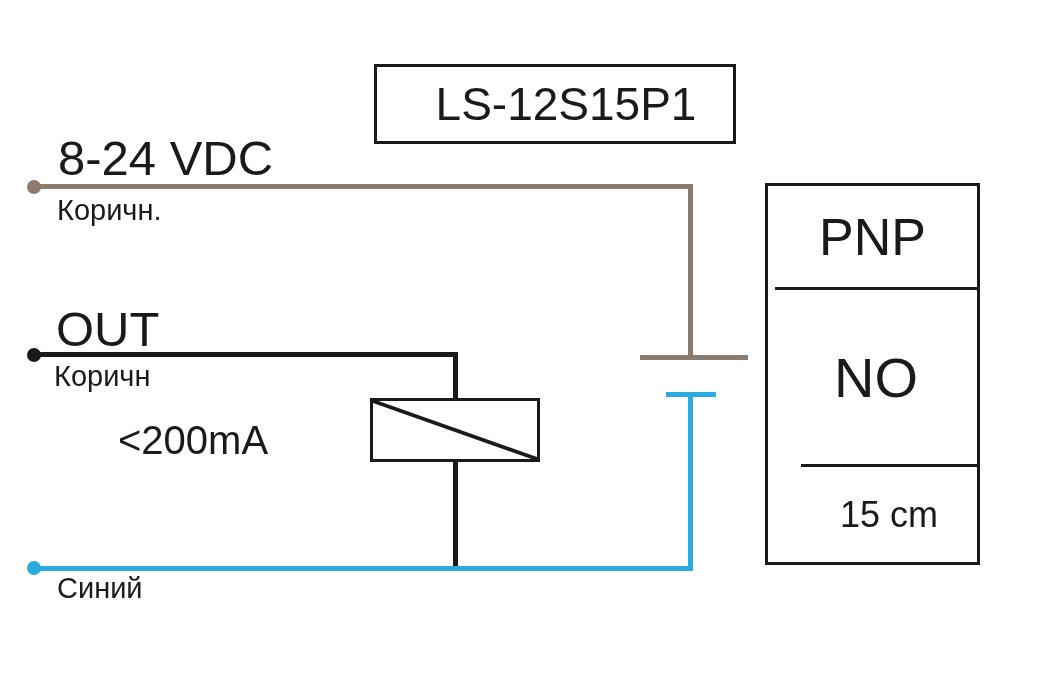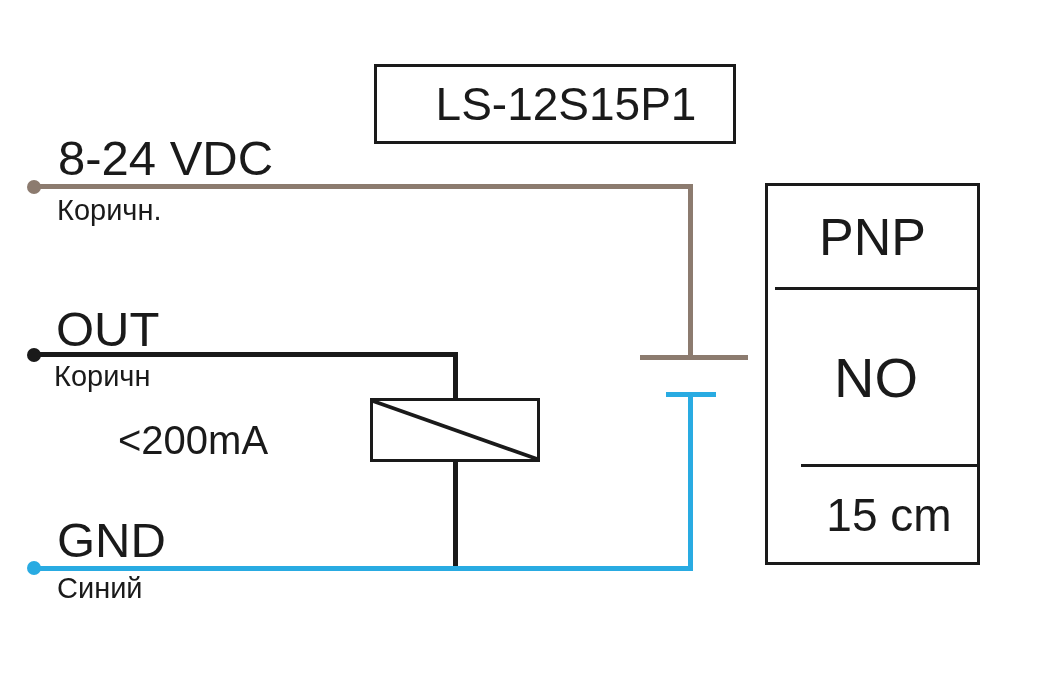--- a/index.html
+++ b/index.html
@@ -66,21 +66,21 @@
     flex-direction: column;
     background: #ffffff;
   }
   .panel-row {
     display: flex; align-items: center; justify-content: center;
     box-sizing: border-box;
   }
   .panel-row + .panel-row { border-top: 3px solid #1a1a1a; }
   .panel-row.r0 { height: 101px; font-size: 52px; }
   .panel-row.r1 { flex: 1;       font-size: 56px; margin-left: 7px; }
-  .panel-row.r2 { height: 98px;  font-size: 46px; margin-left: 33px; }
+  .panel-row.r2 { height: 98px;  font-size: 36px; margin-left: 33px; }
 </style>
 </head>
 <body>
 
 <div class="canvas">
 
   <div class="title-box">
     <span>LS-12S15P1</span>
   </div>
 
@@ -107,21 +107,20 @@
   <div class="wire" style="left: 666px; top: 392px; width: 50px; height: 5px; background: rgb(41, 171, 226);"></div>
 
   <div class="lbl big" style="left:58px; top:134px;">8-24 VDC</div>
   <div class="lbl small" style="left:57px; top:196px;">Коричн.</div>
 
   <div class="lbl big" style="left:56px; top:305px;">OUT</div>
   <div class="lbl small" style="left:54px; top:362px;">Коричн</div>
 
   <div class="lbl load" style="left:118px; top:420px;">&lt;200mA</div>
 
-  <div class="lbl big" style="left:57px; top:516px;">GND</div>
   <div class="lbl small" style="left:57px; top:574px;">Синий</div>
 
   <div class="panel">
     <div class="panel-row r0">
       <span>PNP</span>
     </div>
     <div class="panel-row r1">
       <span>NO</span>
     </div>
     <div class="panel-row r2">

